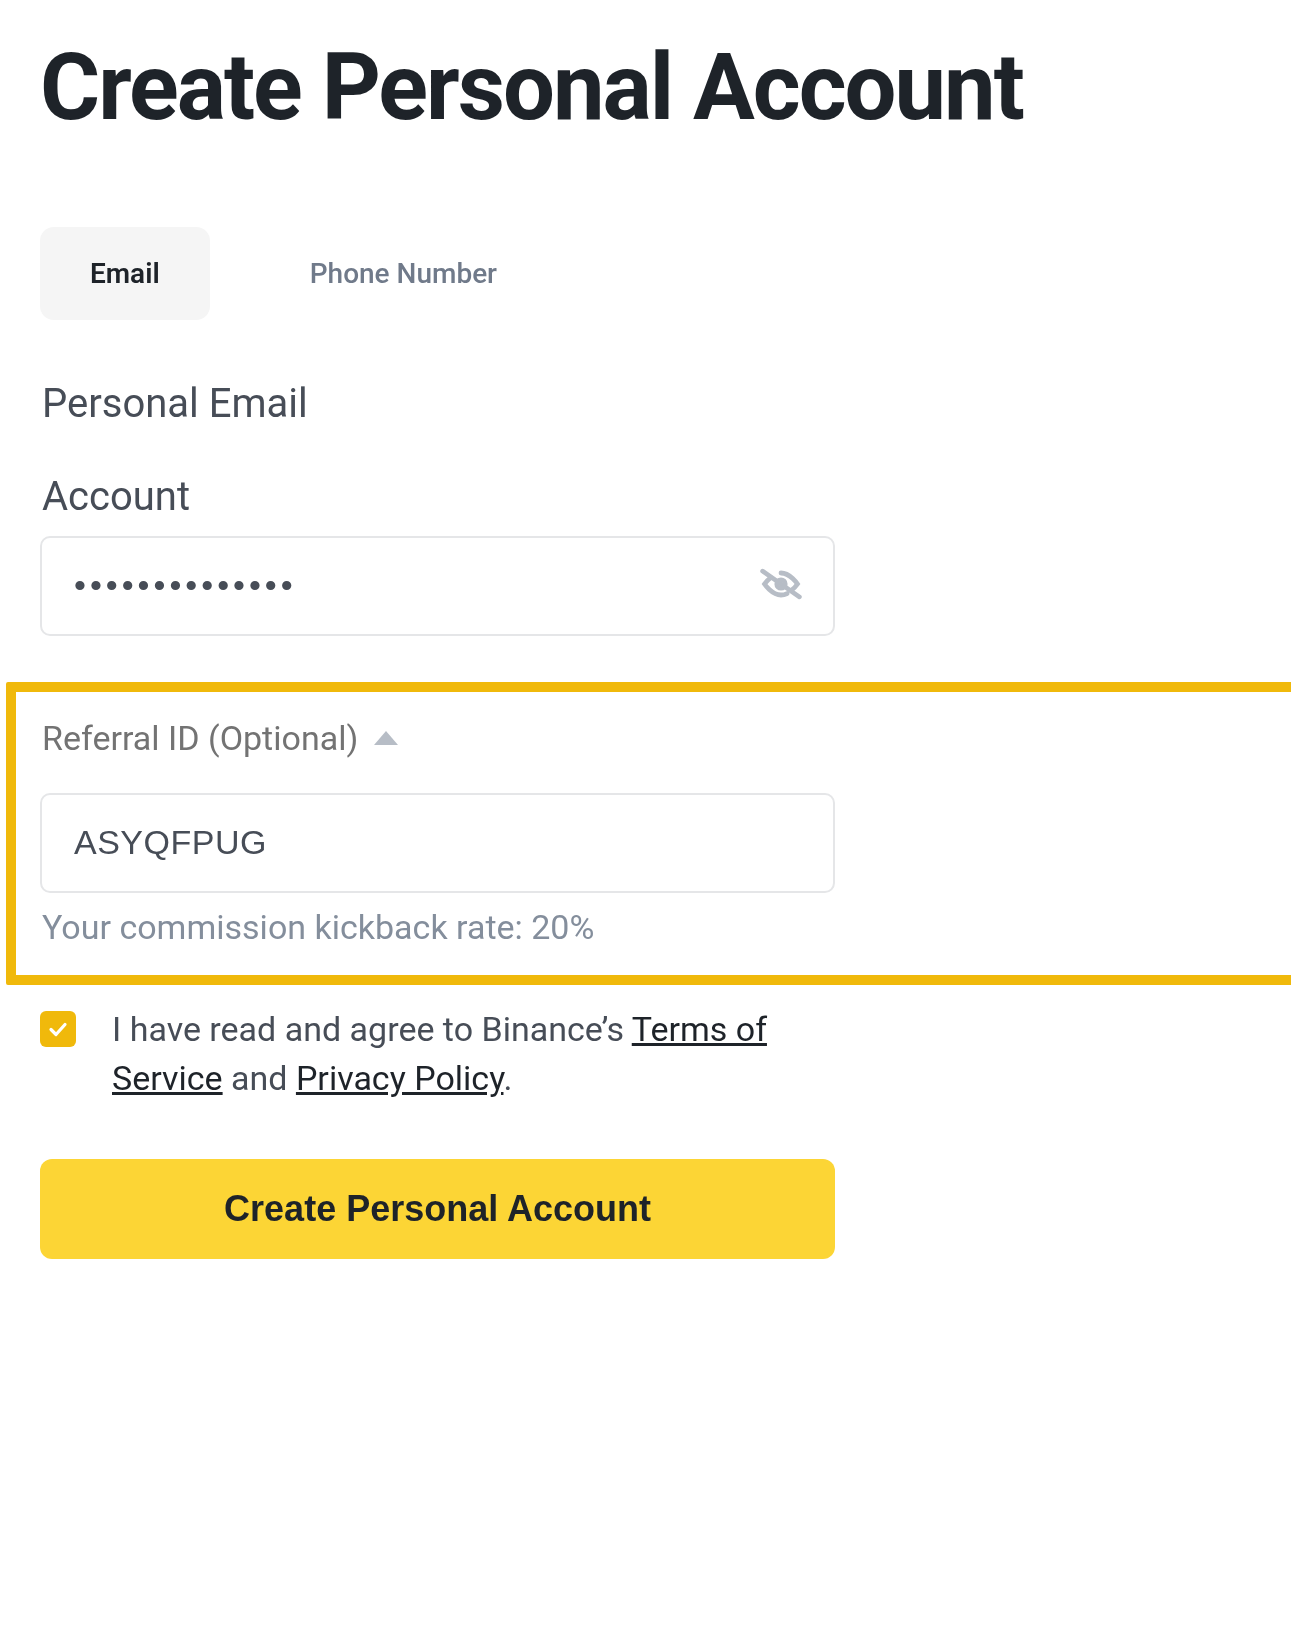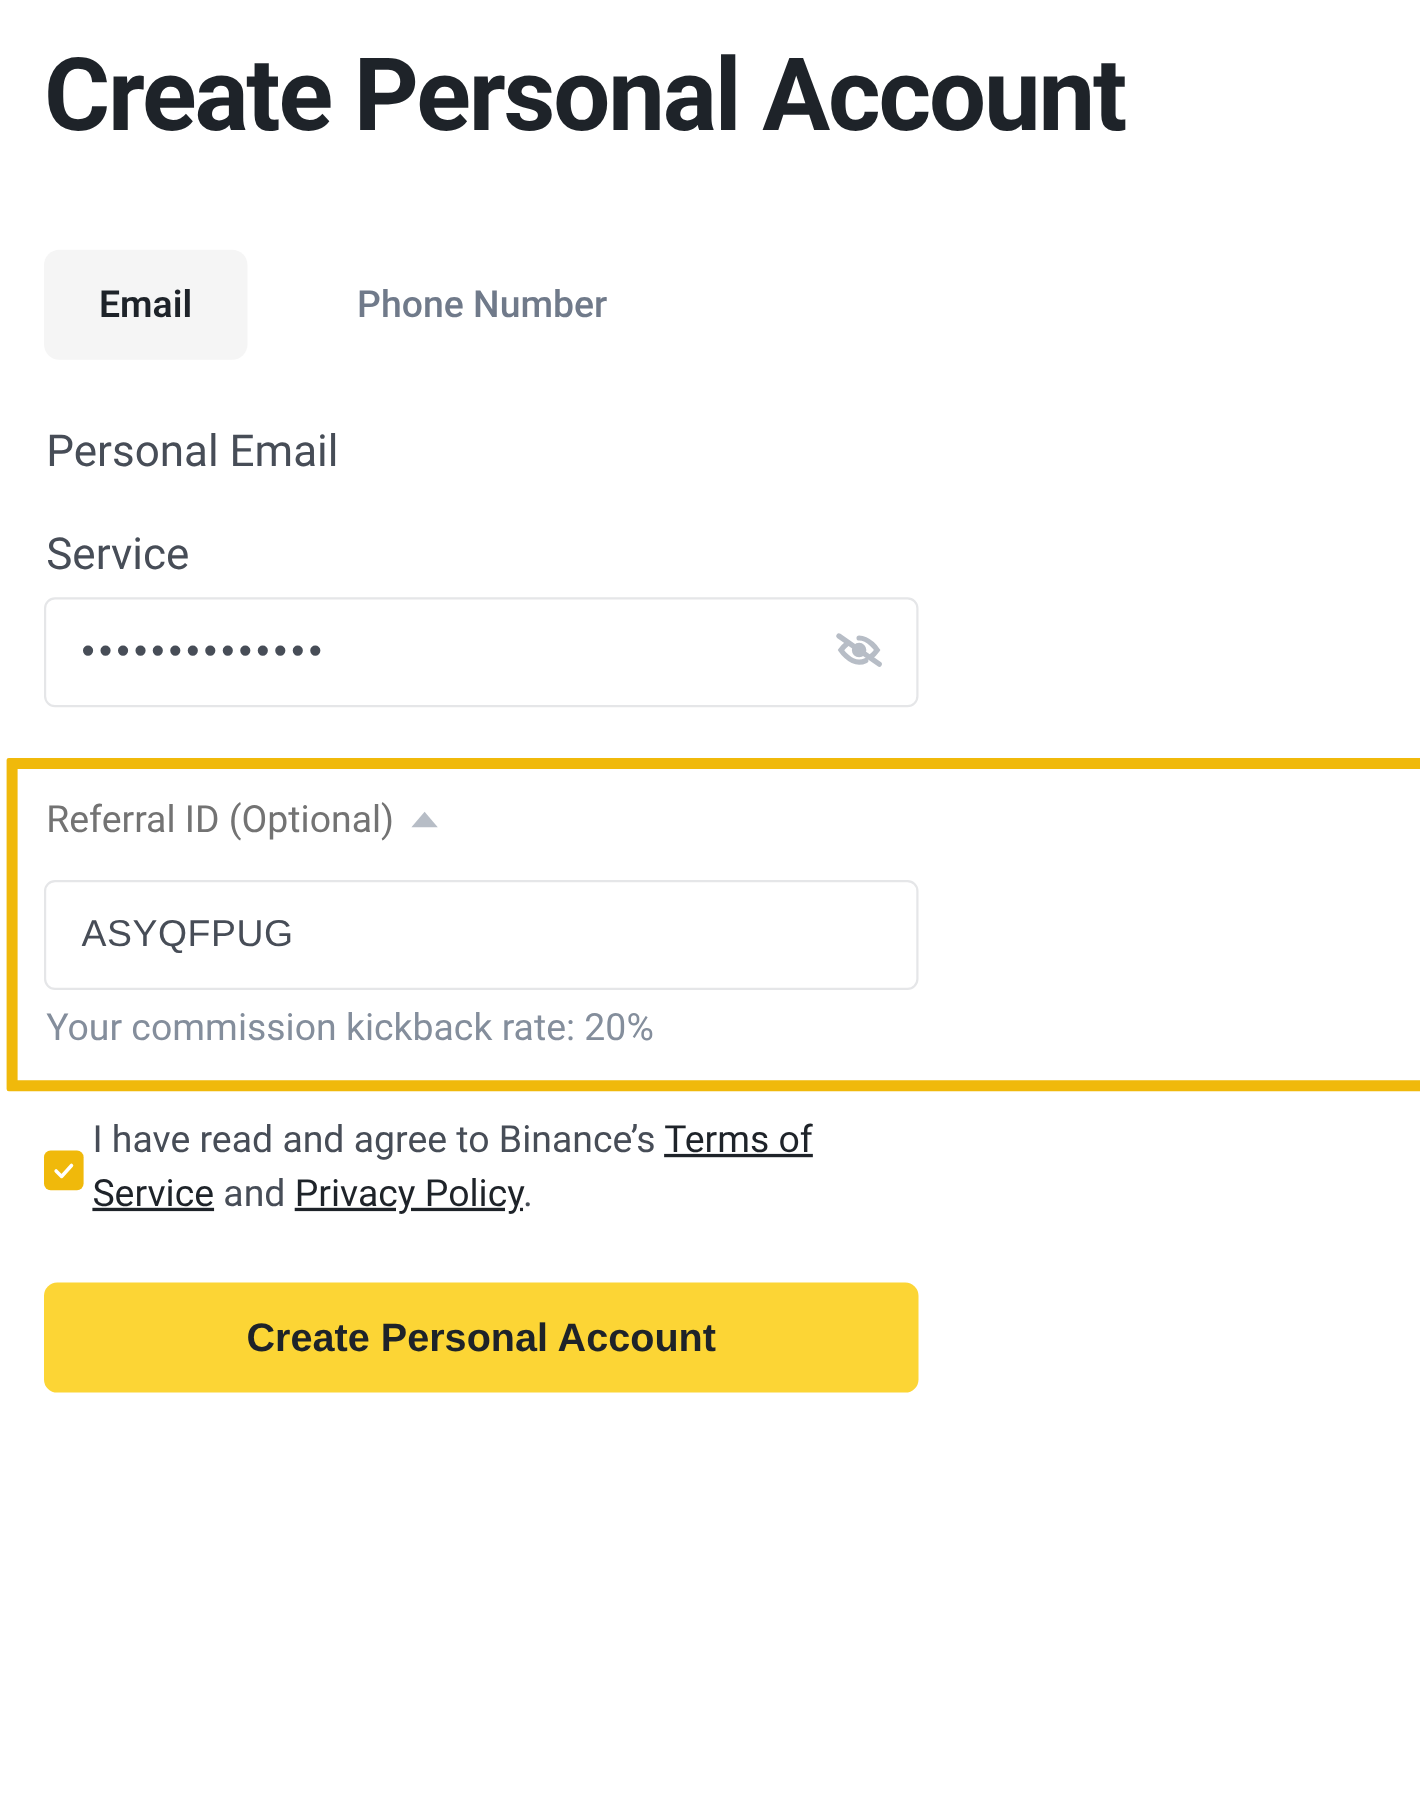--- a/index.html
+++ b/index.html
@@ -21,21 +21,21 @@
     letter-spacing: -2px;
     line-height: 1.05;
   }
   .tabs {
     display: flex;
     gap: 50px;
     margin-bottom: 60px;
     align-items: center;
   }
   .tab {
-    font-size: 34px;
+    font-size: 28px;
     padding: 30px 50px;
     border-radius: 14px;
     cursor: pointer;
     color: #707a8a;
     font-weight: 500;
   }
   .tab.active {
     background: #f5f5f5;
     color: #1e2329;
     font-weight: 600;
@@ -116,22 +116,22 @@
     font-size: 34px;
     color: #848e9c;
     margin: 14px 0 0 2px;
   }
   .referral-input-wrap {
     max-width: 795px;
     margin-top: 35px;
   }
   .agree-row {
     display: flex;
-    align-items: center;
-    gap: 8px;
+    align-items: flex-start;
+    gap: 36px;
     margin: 20px 0 56px 0;
   }
   .checkbox {
     width: 36px;
     height: 36px;
     border-radius: 6px;
     background: #f0b90b;
     flex: 0 0 36px;
     display: flex;
     align-items: center;
@@ -177,21 +177,21 @@
     <div class="tabs">
       <div class="tab active">Email</div>
       <div class="tab">Phone Number</div>
     </div>
 
     <div class="field-block">
       <div class="field-label">Personal Email</div>
     </div>
 
     <div class="field-block">
-      <div class="field-label">Service</div>
+      <div class="field-label">Account</div>
       <div class="input-wrap">
         <input type="password" value="••••••••••••••" style="">
         <div class="eye-btn">
           <span>
             <svg width="44" height="44" viewBox="0 0 24 24" fill="none">
               <path d="M2 5 L22 19" stroke="#b7bdc6" stroke-width="2.6" stroke-linecap="round"></path>
               <path d="M12 6c5 0 9 6 9 6s-1.3 1.9-3.4 3.5M6.4 8.5C4.3 10.1 3 12 3 12s4 6 9 6c1.2 0 2.3-.3 3.3-.8" stroke="#b7bdc6" stroke-width="2.6" stroke-linecap="round" fill="none"></path>
               <circle cx="12" cy="12" r="2.3" stroke="#b7bdc6" stroke-width="2.6" fill="none"></circle>
             </svg>
           </span>

